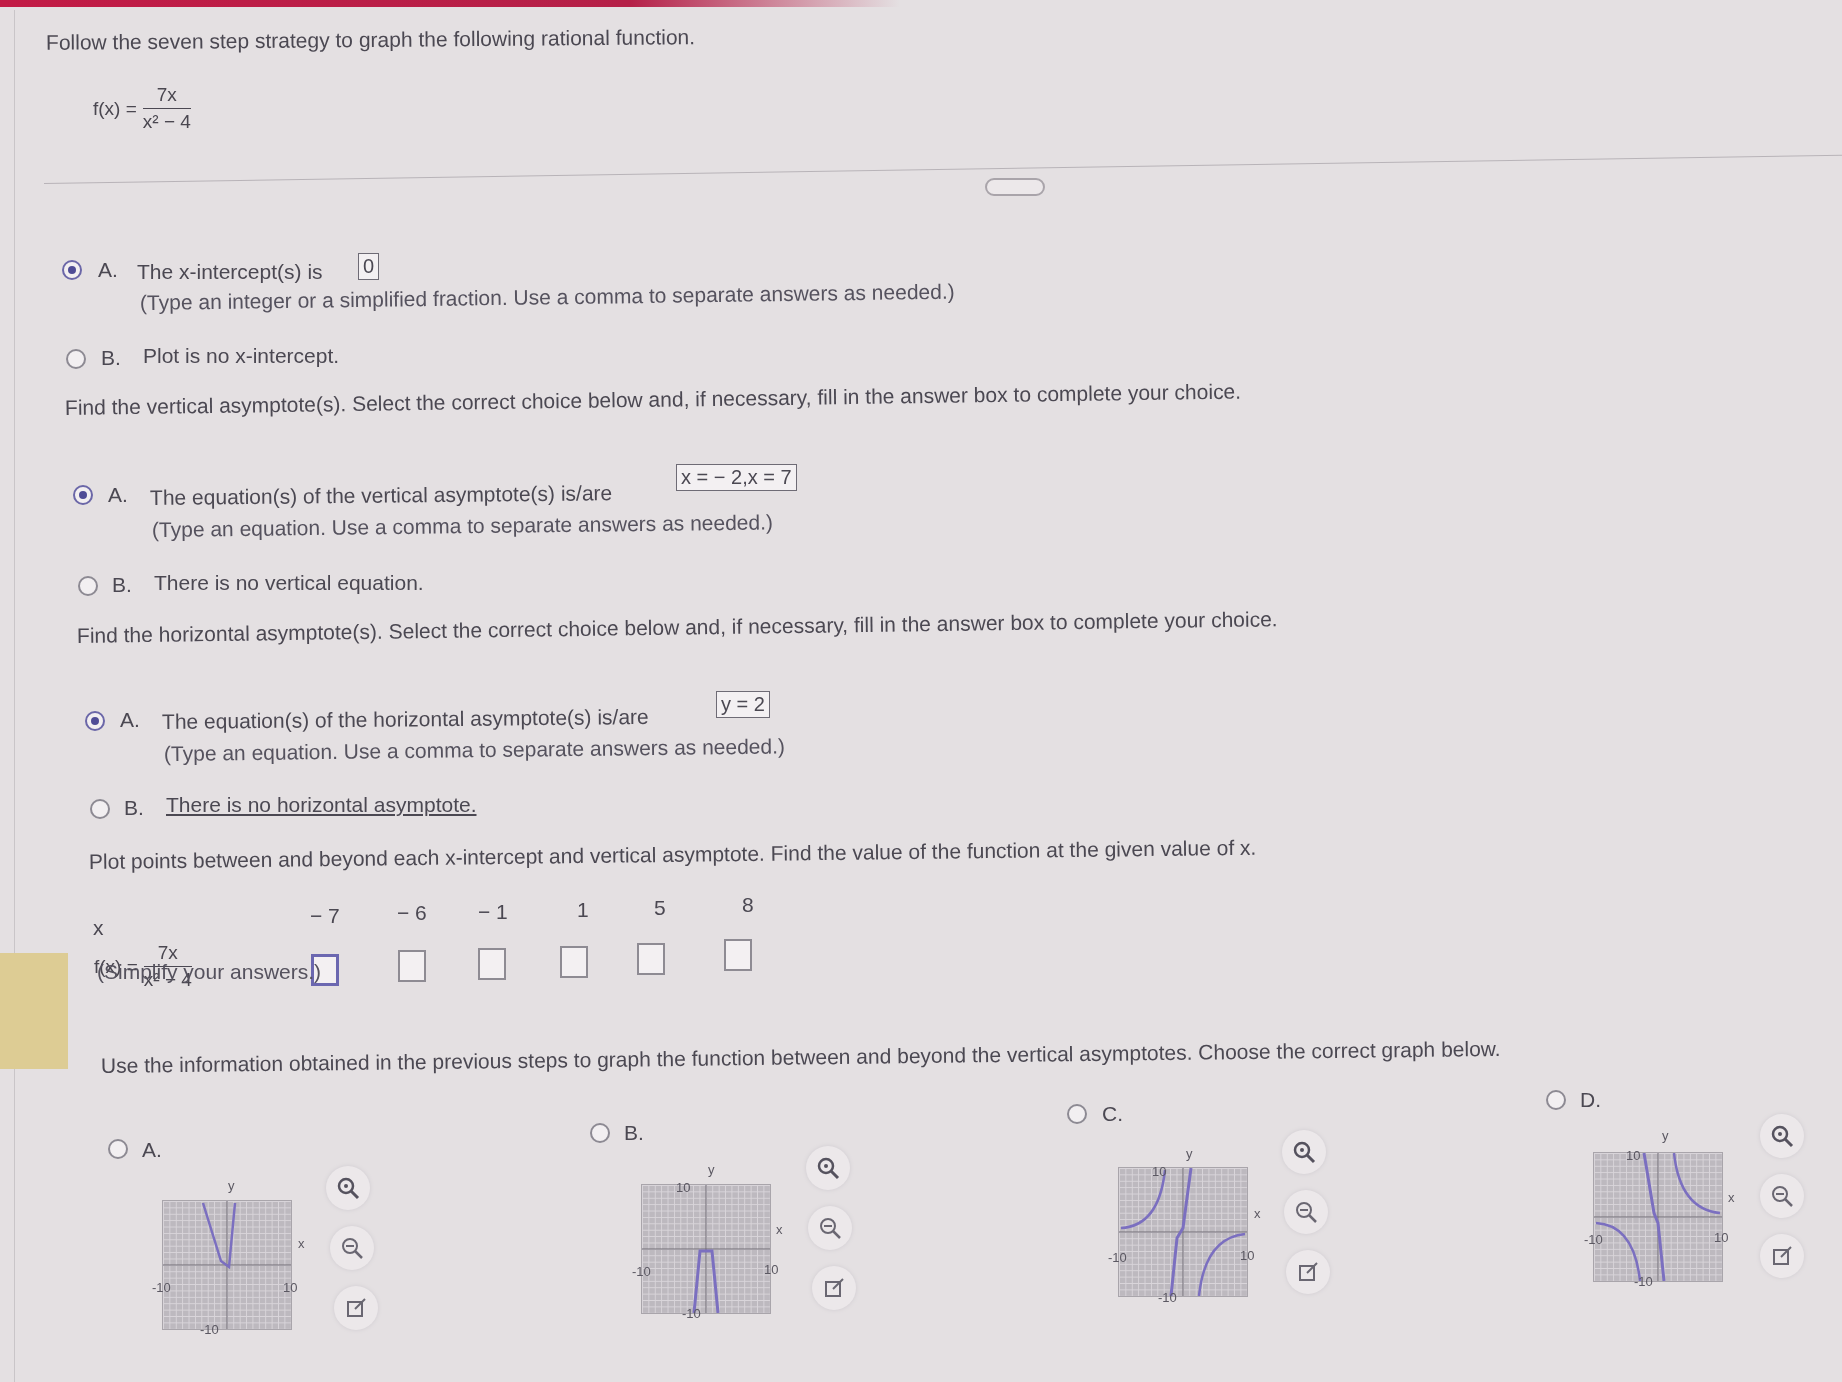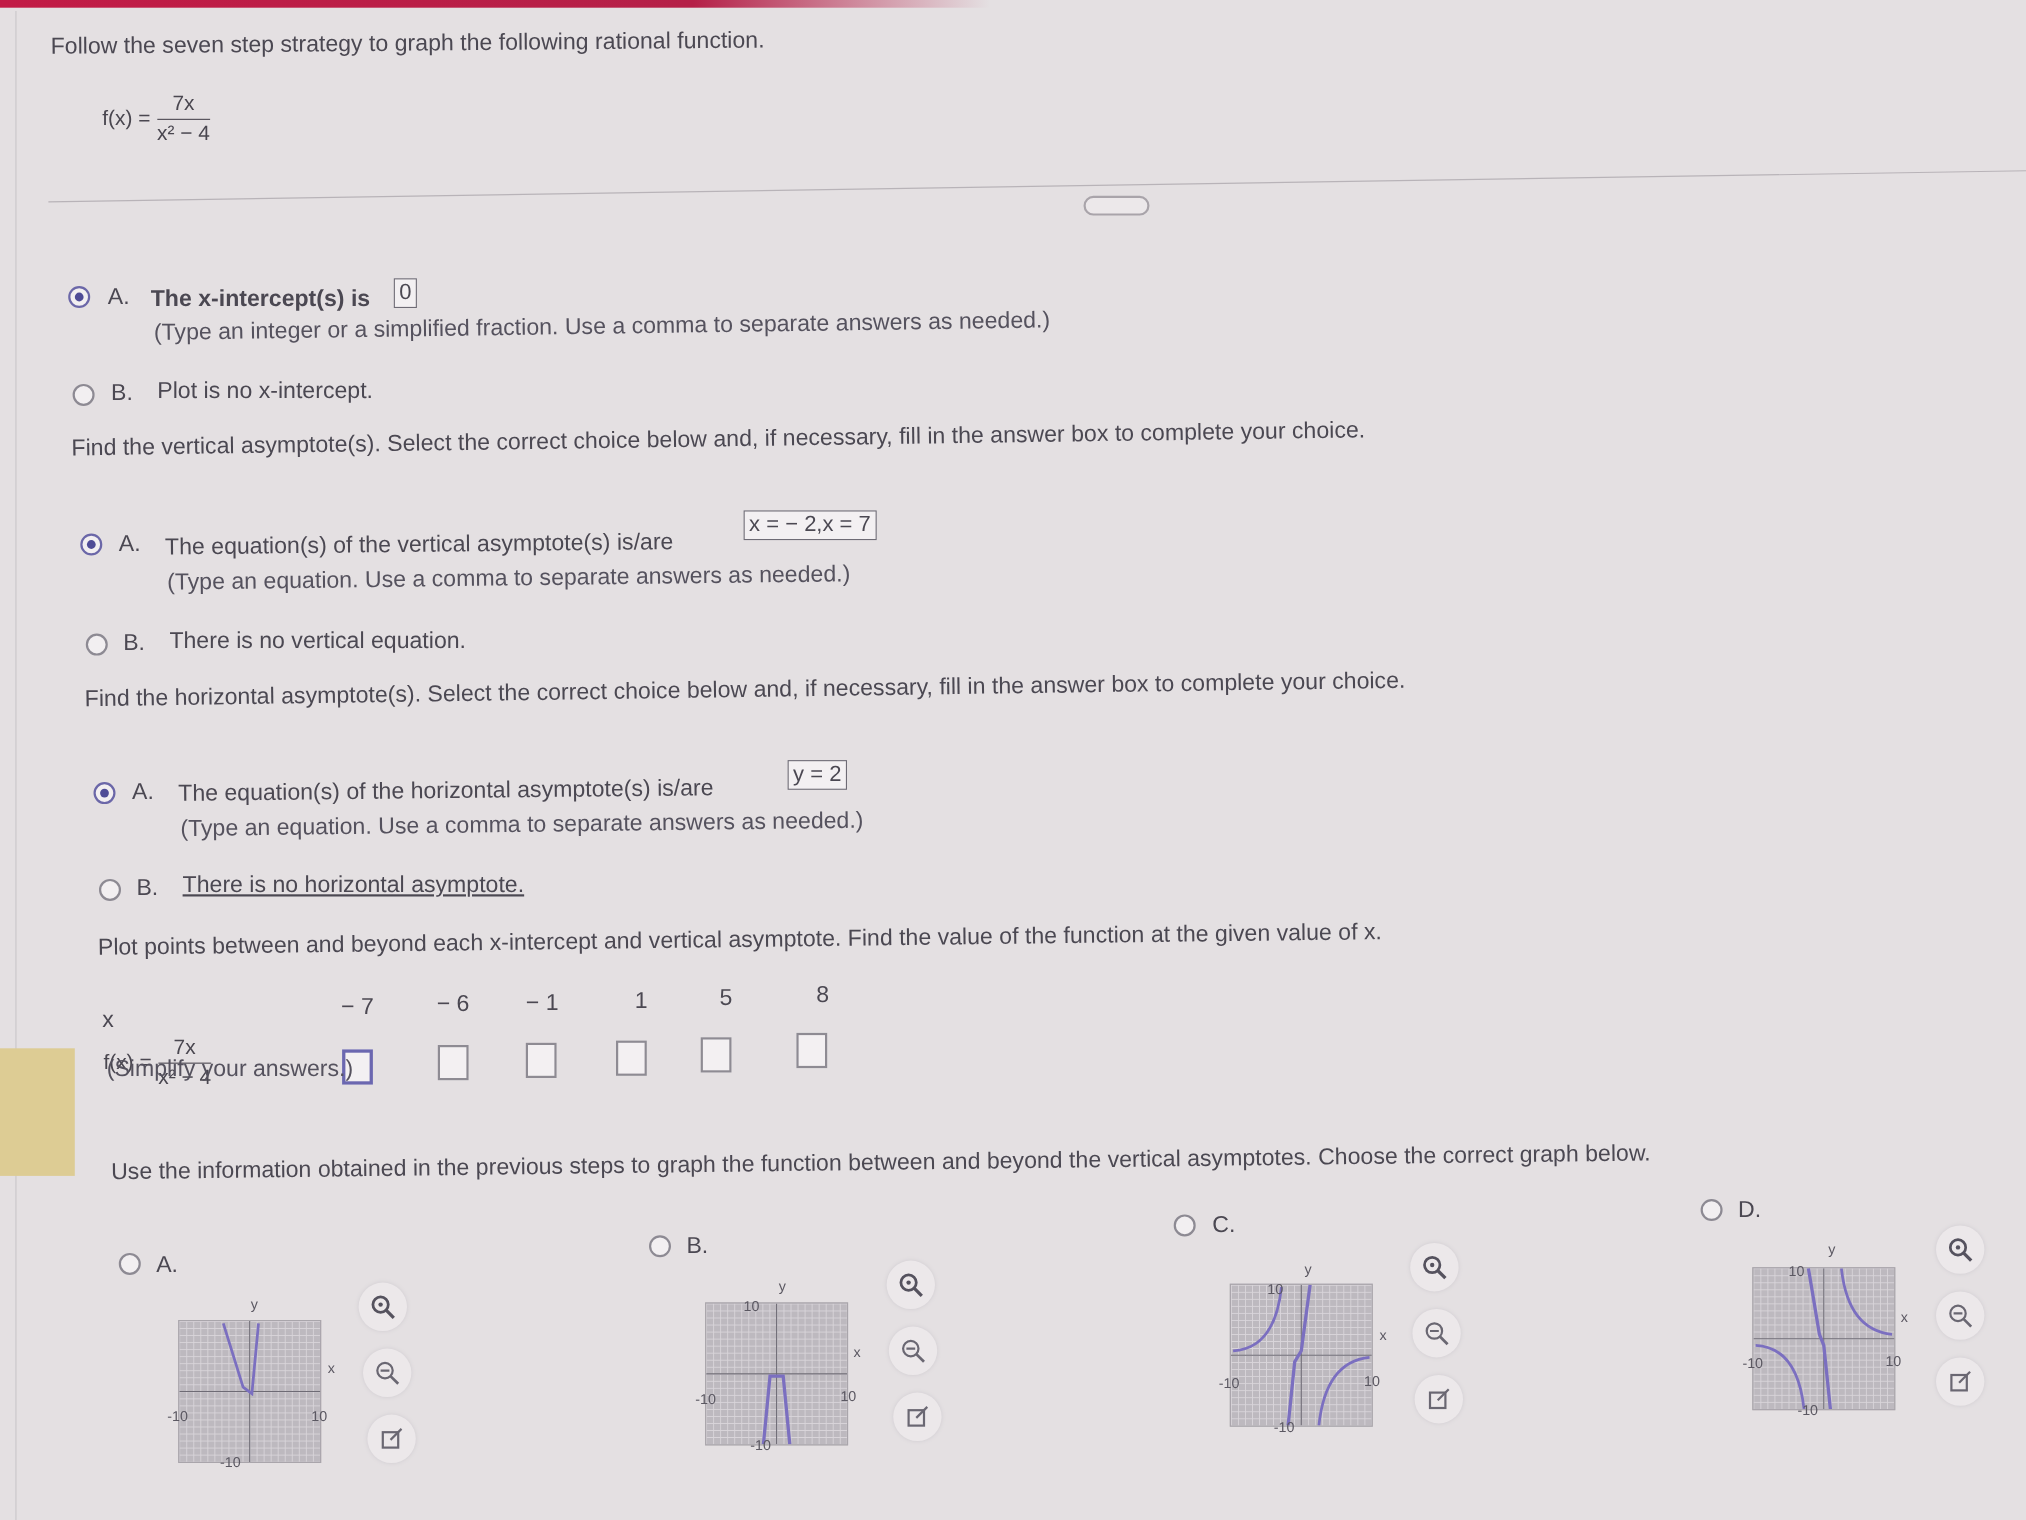--- a/index.html
+++ b/index.html
@@ -50,21 +50,21 @@
     <span class="num">7x</span>
     <span class="bar"></span>
     <span class="den">x² − 4</span>
   </span>
 </div>
 <div class="divider"></div>
 <div class="handle"></div>
 
 <div class="radio sel" style="left:62px;top:260px;"></div>
 <div class="abs letter" style="left:98px;top:258px;">A.</div>
-<div class="abs txt" style="left:137px;top:260px;font-weight:bold;">The x-intercept(s) is</div>
+<div class="abs txt" style="left:137px;top:260px;">The x-intercept(s) is</div>
 <div class="ansbox" style="left:358px;top:253px;">0</div>
 <div class="abs txt muted" style="left:140px;top:291px;transform:rotate(-0.8deg);transform-origin:left;">(Type an integer or a simplified fraction. Use a comma to separate answers as needed.)</div>
 <div class="radio" style="left:66px;top:349px;"></div>
 <div class="abs letter" style="left:101px;top:346px;">B.</div>
 <div class="abs txt" style="left:143px;top:344px;">Plot is no x-intercept.</div>
 
 <div class="abs txt" style="left:65px;top:396px;transform:rotate(-0.8deg);transform-origin:left;">Find the vertical asymptote(s). Select the correct choice below and, if necessary, fill in the answer box to complete your choice.</div>
 <div class="radio sel" style="left:73px;top:485px;"></div>
 <div class="abs letter" style="left:108px;top:483px;">A.</div>
 <div class="abs txt" style="left:150px;top:486px;transform:rotate(-0.6deg);transform-origin:left;">The equation(s) of the vertical asymptote(s) is/are</div>

